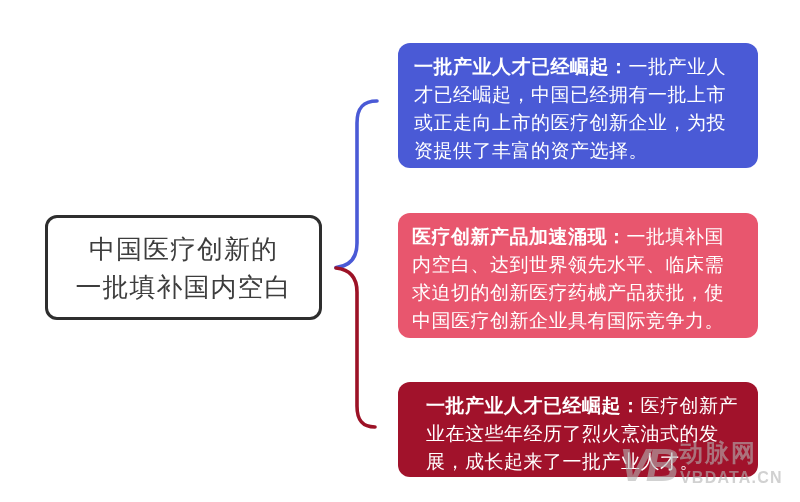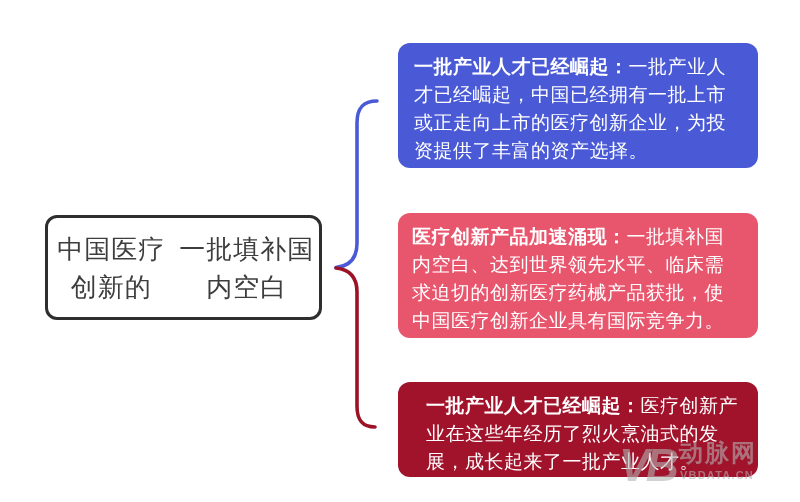--- a/index.html
+++ b/index.html
@@ -22,21 +22,21 @@
     position: absolute;
     left: 45px;
     top: 215px;
     width: 277px;
     height: 105px;
     box-sizing: border-box;
     background: #ffffff;
     border: 3px solid #2e2e2e;
     border-radius: 12px;
     display: flex;
-    flex-direction: row;
+    flex-direction: column;
     align-items: center;
     justify-content: center;
     text-align: center;
     color: #3d3d3d;
     font-size: 26px;
     line-height: 38px;
     font-weight: 500;
     letter-spacing: 1px;
   }
   
@@ -97,21 +97,21 @@
     top: -6px;
     font-size: 24px;
     font-weight: 900;
     letter-spacing: 2px;
     line-height: 34px;
   }
   .wm-site {
     position: absolute;
     left: 63px;
     top: 27px;
-    font-size: 11px;
+    font-size: 16px;
     font-weight: 700;
     letter-spacing: 1.2px;
   }
 </style>
 </head>
 <body>
 
 <div id="canvas">
 
   <svg class="brace-svg" viewBox="0 0 800 502">

